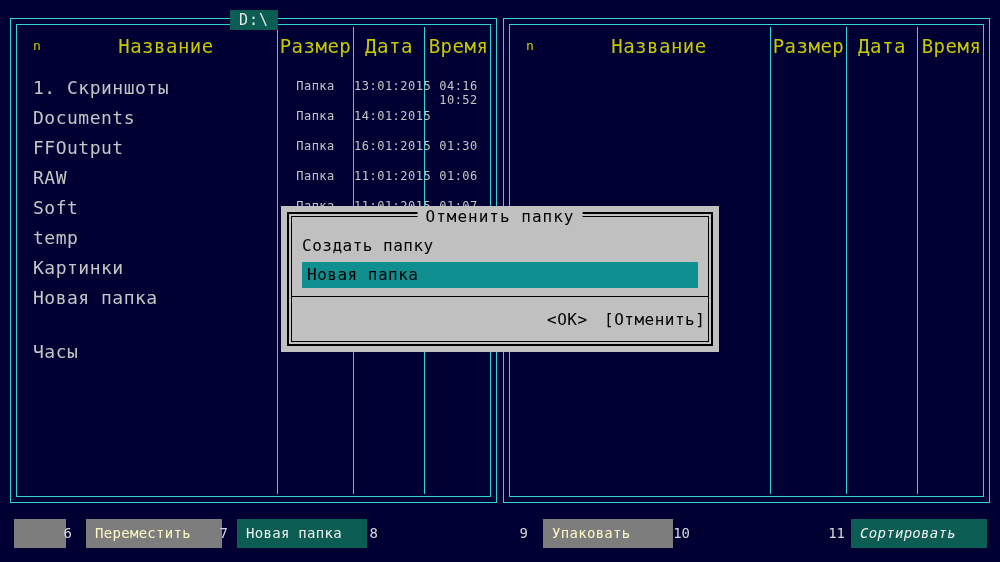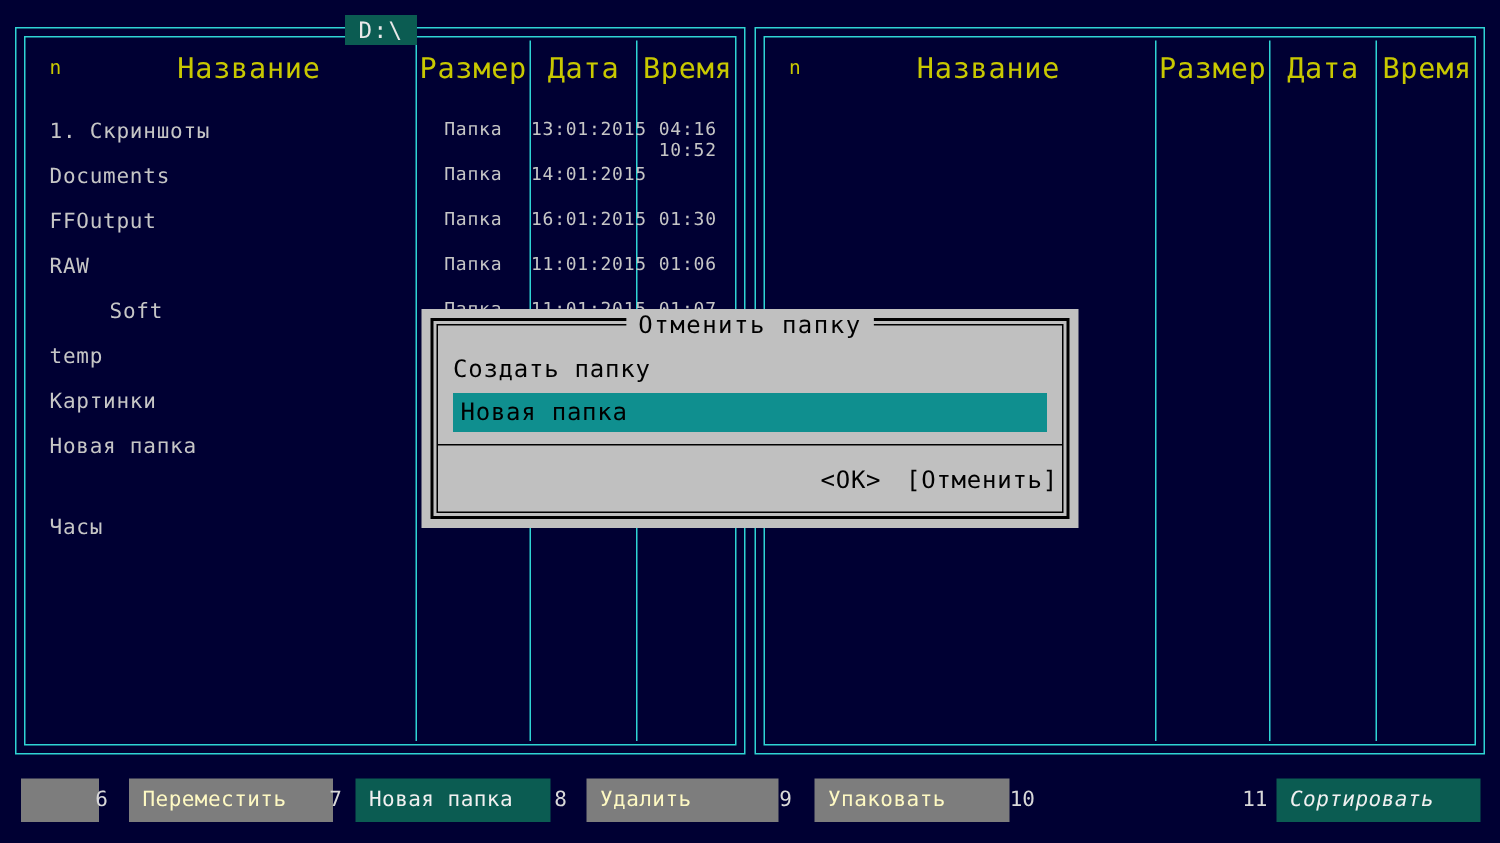--- a/index.html
+++ b/index.html
@@ -84,21 +84,21 @@
     bottom: 8px;
     width: 1px;
     background: #2fd4d4;
   }
 
   
   .file-name {
     position: absolute;
     left: 22px;
     color: #c6c6c6;
-    font-size: 14px;
+    font-size: 18px;
     line-height: 22px;
     white-space: nowrap;
     letter-spacing: 0.5px;
   }
   .cell {
     position: absolute;
     color: #c6c6c6;
     font-size: 12px;
     line-height: 22px;
     text-align: center;
@@ -254,21 +254,21 @@
     <div class="file-name" style="top:118px;">FFOutput</div>
     <div class="cell" style="left:267px; width:75px; top:116px;">Папка</div>
     <div class="cell" style="left:343px; width:70px; top:116px;">16:01:2015</div>
     <div class="cell" style="left:414px; width:67px; top:116px;">01:30</div>
 
     <div class="file-name" style="top:148px;">RAW</div>
     <div class="cell" style="left:267px; width:75px; top:146px;">Папка</div>
     <div class="cell" style="left:343px; width:70px; top:146px;">11:01:2015</div>
     <div class="cell" style="left:414px; width:67px; top:146px;">01:06</div>
 
-    <div class="file-name" style="top:178px;margin-left:40px;">Soft</div>
+    <div class="file-name" style="top:178px;">Soft</div>
     <div class="cell" style="left:267px; width:75px; top:176px;">Папка</div>
     <div class="cell" style="left:343px; width:70px; top:176px;">11:01:2015</div>
     <div class="cell" style="left:414px; width:67px; top:176px;">01:07</div>
 
     <div class="file-name" style="top:208px;">temp</div>
     <div class="file-name" style="top:238px;">Картинки</div>
     <div class="file-name" style="top:268px;">Новая папка</div>
     <div class="file-name" style="top:298px;margin-top:24px;">Часы</div>
 
     <div class="panel-title">D:\</div>
@@ -303,21 +303,20 @@
 
     <div class="fnbtn blank" style="left:14px; width:52px;"></div>
 
     <div class="fnkey" style="left:44px; width:28px;">6</div>
     <div class="fnbtn dim" style="left:86px; width:136px;">Переместить</div>
 
     <div class="fnkey" style="left:200px; width:28px;">7</div>
     <div class="fnbtn active" style="left:237px; width:130px;">Новая папка</div>
 
     <div class="fnkey" style="left:350px; width:28px;">8</div>
-    <div class="fnbtn dim" style="left:391px; width:128px;">Удалить</div>
 
     <div class="fnkey" style="left:500px; width:28px;">9</div>
     <div class="fnbtn dim" style="left:543px; width:130px;">Упаковать</div>
 
     <div class="fnkey" style="left:660px; width:30px;">10</div>
 
     <div class="fnkey" style="left:815px; width:30px;">11</div>
     <div class="fnbtn active" style="left:851px; width:136px;font-style:italic;">Сортировать</div>
   </div>
 

